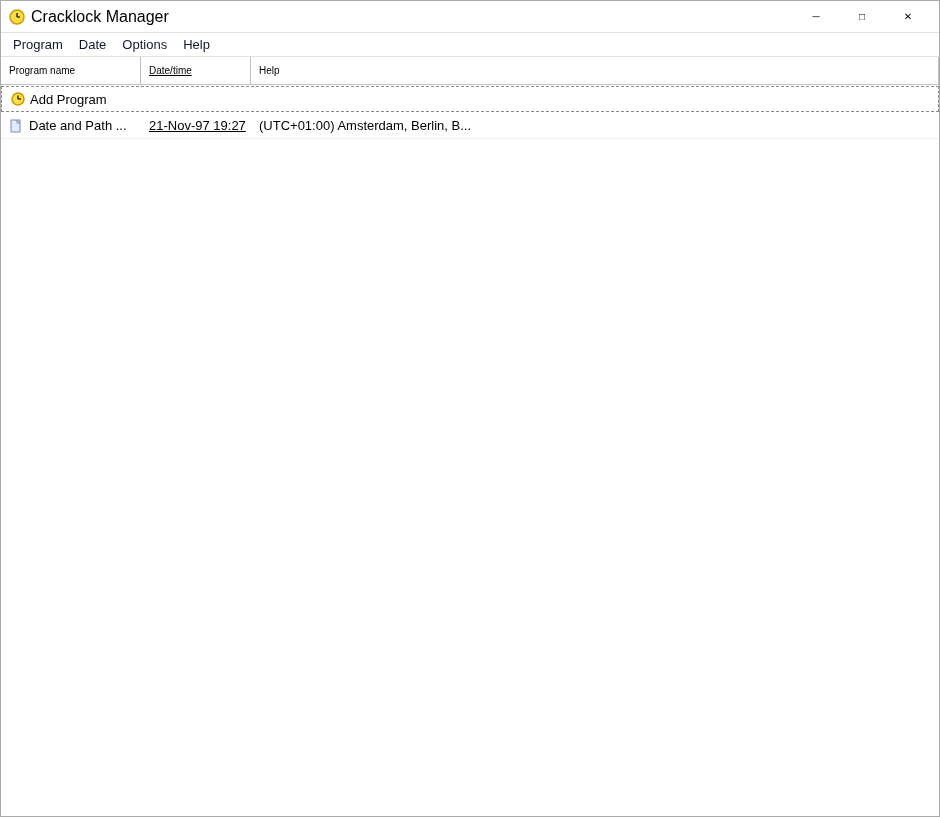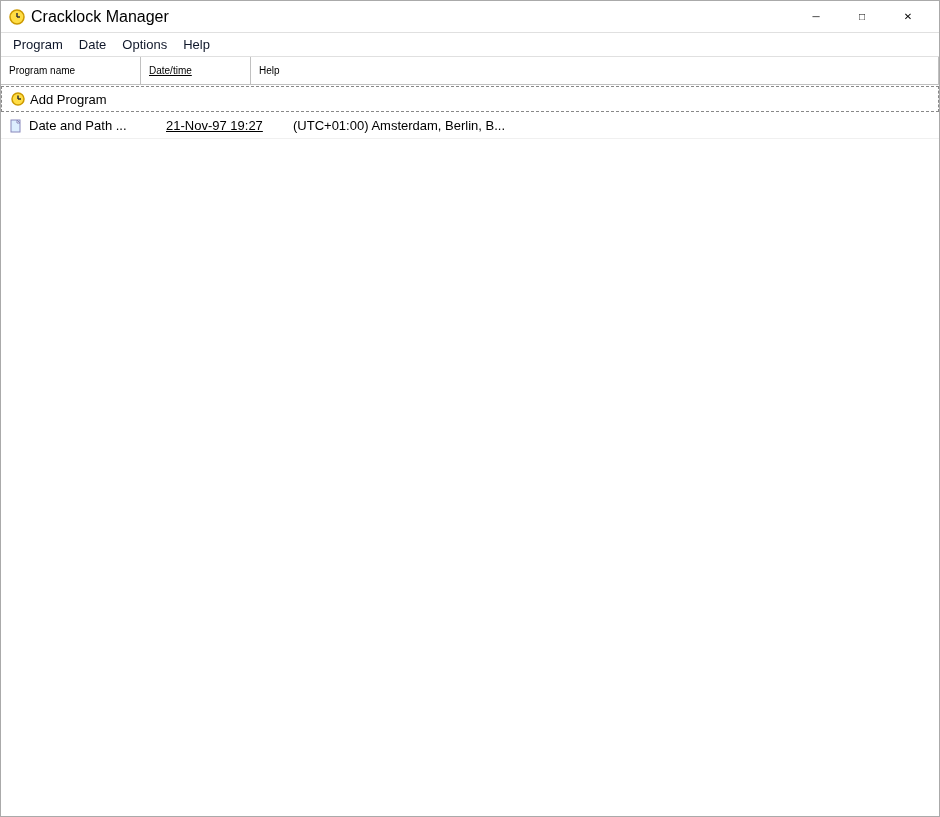--- a/index.html
+++ b/index.html
@@ -124,21 +124,20 @@
       overflow-y: auto;
       background: #ffffff;
     }
 
     .list-row {
       display: flex;
       align-items: center;
       height: 26px;
       border-bottom: 1px solid #f0f0f0;
       cursor: pointer;
-      gap: 17px;
     }
 
     .list-row.add-program-row {
       border: 1px dashed #888;
       height: 26px;
       margin: 1px 0;
     }
 
     .list-cell {
       padding: 2px 8px;

